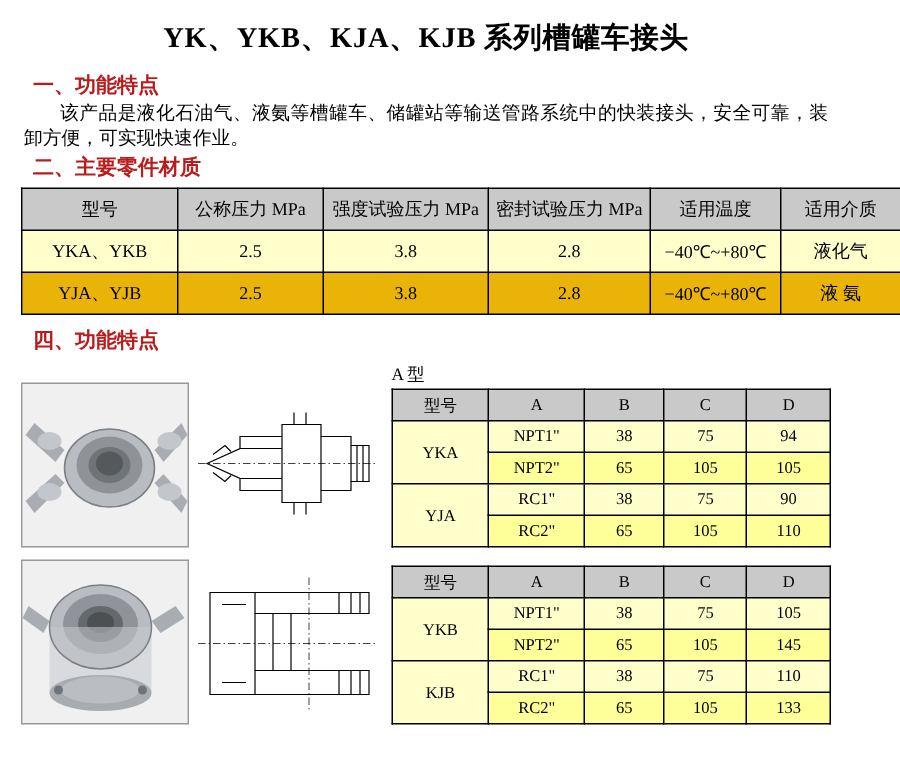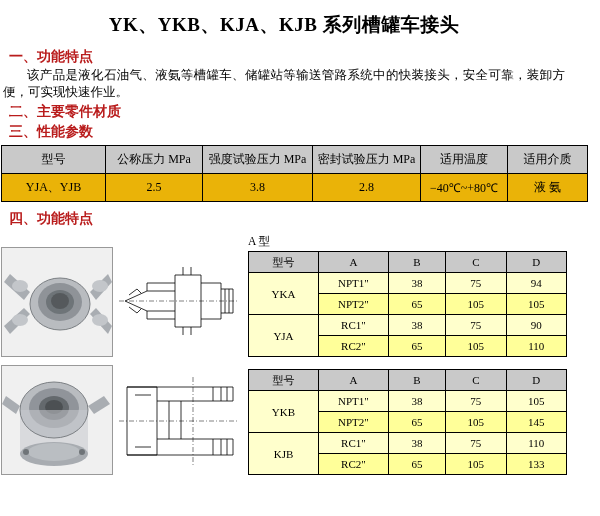--- a/index.html
+++ b/index.html
@@ -13,21 +13,21 @@
     font-family: "Liberation Serif", serif;
     color: #000000;
     overflow: hidden;
     position: relative;
   }
   .page {
     width: 568px;
     height: 516px;
     position: relative;
     box-sizing: border-box;
-    padding: 0 1px;
+    padding: 0 14px;
   }
   .title {
     text-align: center;
     font-size: 19px;
     font-weight: bold;
     letter-spacing: 0.5px;
     padding-top: 12px;
     padding-bottom: 8px;
     font-family: "Liberation Serif", serif;
   }
@@ -145,21 +145,20 @@
 
 <div class="page">
 
   <div class="title">YK、YKB、KJA、KJB 系列槽罐车接头</div>
 
   <div class="section-head">一、功能特点</div>
   <div class="body-text indent">该产品是液化石油气、液氨等槽罐车、储罐站等输送管路系统中的快装接头，安全可靠，装卸方便，可实现快速作业。</div>
 
   <div class="section-head">二、主要零件材质</div>
 
-  <div class="section-head">三、性能参数</div>
 
   <table class="perf">
     <colgroup>
       <col style="width:104px">
       <col style="width:97px">
       <col style="width:110px">
       <col style="width:108px">
       <col style="width:87px">
       <col style="width:80px">
     </colgroup>
@@ -167,20 +166,28 @@
       <tr>
         <th>型号</th>
         <th>公称压力 MPa</th>
         <th>强度试验压力 MPa</th>
         <th>密封试验压力 MPa</th>
         <th>适用温度</th>
         <th>适用介质</th>
       </tr>
     </thead>
     <tbody>
+      <tr>
+        <td>YKA、YKB</td>
+        <td>2.5</td>
+        <td>3.8</td>
+        <td>2.8</td>
+        <td>−40℃~+80℃</td>
+        <td>液化气</td>
+      </tr>
       <tr class="alt">
         <td>YJA、YJB</td>
         <td>2.5</td>
         <td>3.8</td>
         <td>2.8</td>
         <td>−40℃~+80℃</td>
         <td>液 氨</td>
       </tr>
     </tbody>
   </table>

